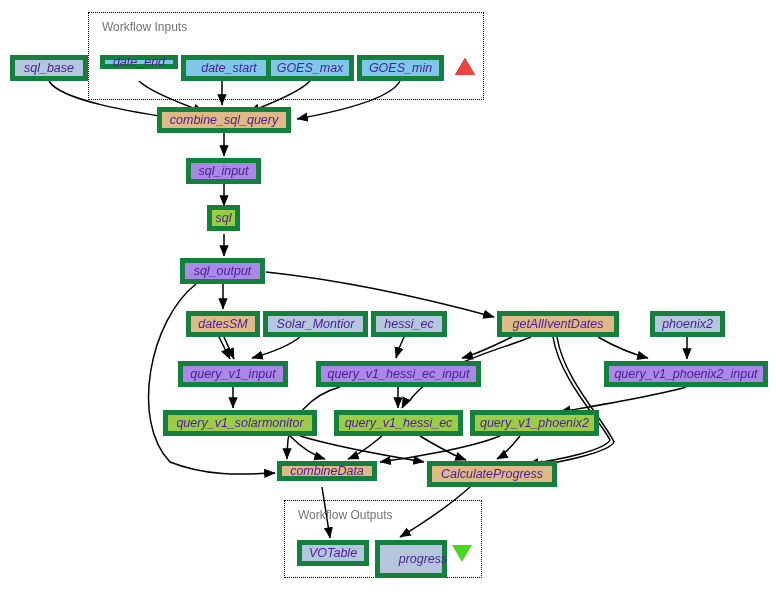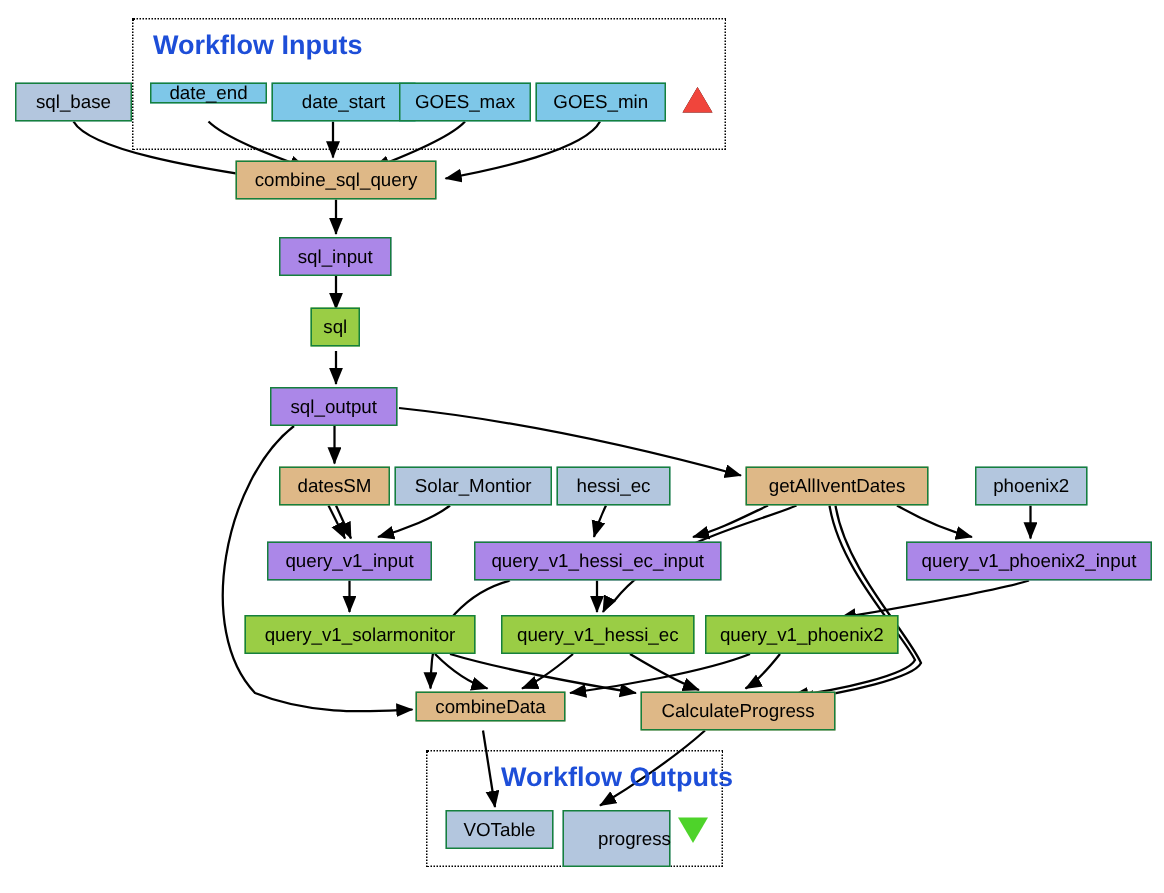--- a/index.html
+++ b/index.html
@@ -5,38 +5,39 @@
   html,body{margin:0;padding:0;background:#ffffff;}
   body{
     width:776px;height:595px;position:relative;overflow:hidden;
     font-family:"Liberation Sans","DejaVu Sans",sans-serif;
   }
   #canvas{position:absolute;left:0;top:0;width:776px;height:595px;}
   svg.edges{position:absolute;left:0;top:0;width:776px;height:595px;pointer-events:none;}
 
   .node{
     position:absolute;box-sizing:border-box;
-    border:1px solid #15803d;
+    border:5px solid #15803d;
     display:flex;align-items:center;justify-content:center;
-    font-size:12.5px;color:#000000;line-height:1;
+    font-size:12.5px;color:#4c1d95;line-height:1;
     white-space:nowrap;
+    font-style:italic;
   }
   .n-input{background:#7ec7e8;}
   .n-source{background:#b3c6de;}
   .n-proc{background:#deb887;}
   .n-port{background:#ab87e8;}
   .n-green{background:#9acd45;}
   .n-output{background:#b3c6de;}
 
   .cluster{
     position:absolute;box-sizing:border-box;
     border:1.6px dotted #000;background:transparent;
   }
   .cluster-label{
-    position:absolute;font-size:18px;color:#1d4ed8;white-space:nowrap;font-weight:bold;
+    position:absolute;font-size:12px;color:#737373;white-space:nowrap;
   }
   .tri{position:absolute;width:0;height:0;}
   .tri-up{
     border-left:10px solid transparent;border-right:10px solid transparent;
     border-bottom:17px solid #f0453c;
     filter:drop-shadow(0 0 0 #000);
   }
   .tri-down{
     border-left:10px solid transparent;border-right:10px solid transparent;
     border-top:17px solid #4ed32a;
@@ -87,21 +88,21 @@
         <path d="M 520,436 C 512,446 504,455 497,459" marker-end="url(#arrow)"></path>
         <path d="M 322,487 L 330,538" marker-end="url(#arrow)"></path>
         <path d="M 470,487 C 450,505 420,525 400,537" marker-end="url(#arrow)"></path>
       </g>
   </svg>
 
   <div id="clusters-layer">
       <div class="cluster" style="left: 88px; top: 12px; width: 396px; height: 88px;"></div>
       <div class="cluster-label" style="left: 102px; top: 20px;">Workflow Inputs</div>
       <div class="cluster" style="left: 284px; top: 500px; width: 198px; height: 78px;"></div>
-      <div class="cluster-label" style="left: 298px; top: 508px; margin-left: 36px;">Workflow Outputs</div>
+      <div class="cluster-label" style="left: 298px; top: 508px;">Workflow Outputs</div>
     </div>
 
   <div class="tri tri-up" id="in-tri" style="left:455px;top:58px;"></div>
   <div class="tri tri-down" id="out-tri" style="left:452px;top:545px;"></div>
 
   <div id="nodes-layer">
       <div class="node n-source" style="left: 10px; top: 55px; width: 78px; height: 26px;">sql_base</div>
       <div class="node n-input" style="left: 100px; top: 55px; width: 78px; height: 14px; text-align: center;">date_end</div>
       <div class="node n-input" style="left: 181px; top: 55px; width: 96px; height: 26px;">date_start</div>
       <div class="node n-input" style="left: 266px; top: 55px; width: 88px; height: 26px;">GOES_max</div>

